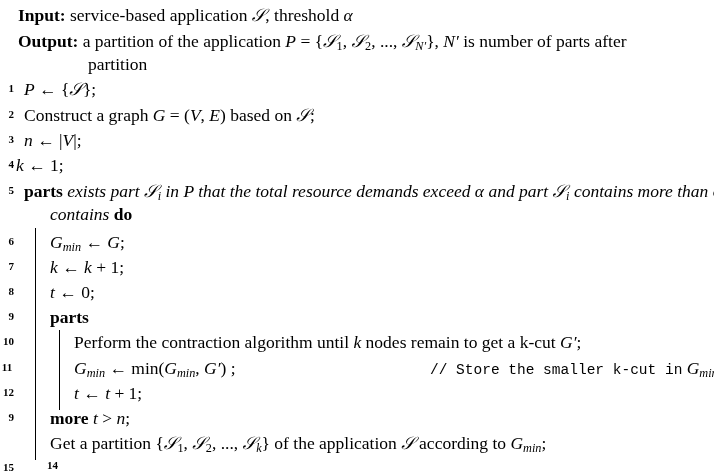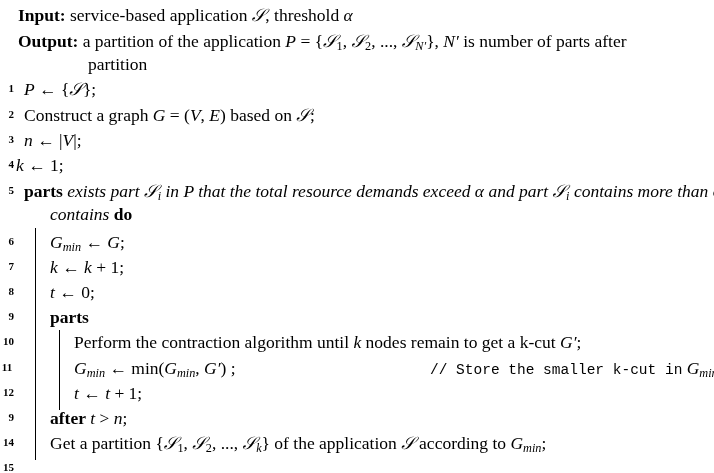--- a/index.html
+++ b/index.html
@@ -78,20 +78,20 @@
 <div class="line" style="left:430px; top:357px;">
   <span class="tt">// Store the smaller k-cut in</span>
   <span class="i">G<sub>min</sub></span>
 </div>
 
 <div class="ln" style="left:0; top:386px;">12</div>
 <div class="line" style="left:74px; top:382px;"><span class="i">t</span> ← <span class="i">t</span> + 1;</div>
 
 <div class="ln" style="left:0; top:411px;">9</div>
 <div class="line" style="left:50px; top:407px;">
-  <span class="b">after</span>
+  <span class="b">more</span>
   <span class="i">t</span> &gt; <span class="i">n</span>;
 </div>
 
-<div class="ln" style="left:0; top:436px;">14</div>
+<div class="ln" style="left:0; top:459px;padding-left:44px;">14</div>
 <div class="line" style="left:50px; top:432px;text-align:center;">Get a partition {<span class="cal">𝒮</span><sub>1</sub>, <span class="cal">𝒮</span><sub>2</sub>, ..., <span class="cal">𝒮</span><sub><span class="i">k</span></sub>} of the application <span class="cal">𝒮</span> according to <span class="i">G<sub>min</sub></span>;</div>
 
 <div class="ln" style="left:0; top:461px;">15</div>
 
 </body></html>

